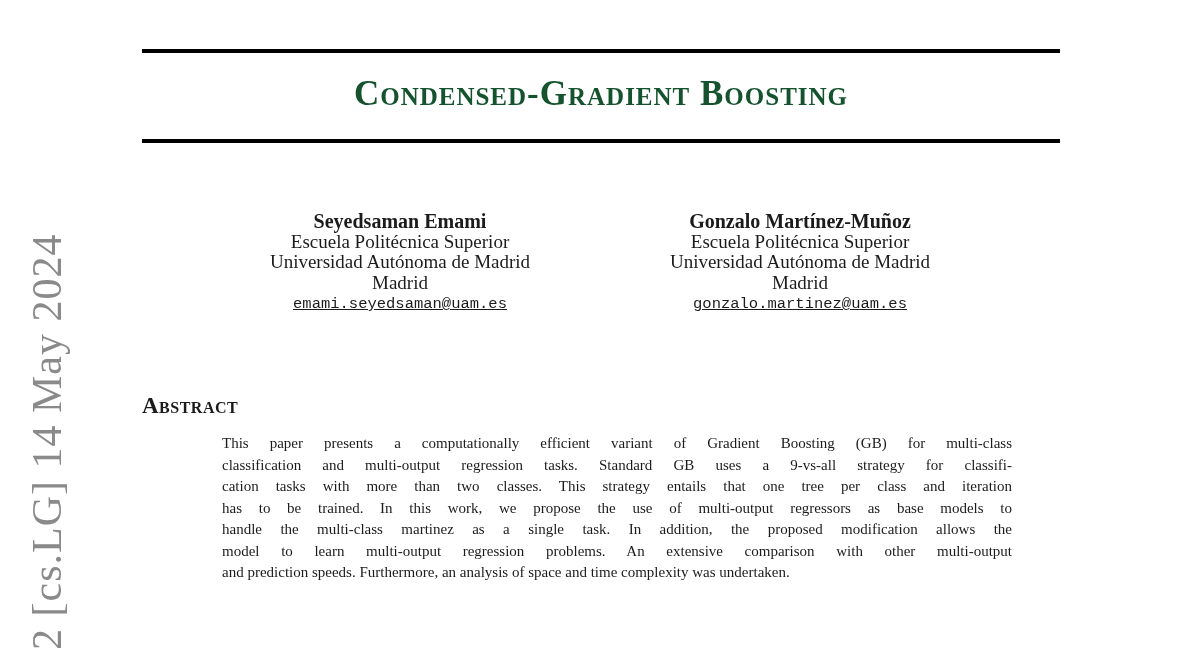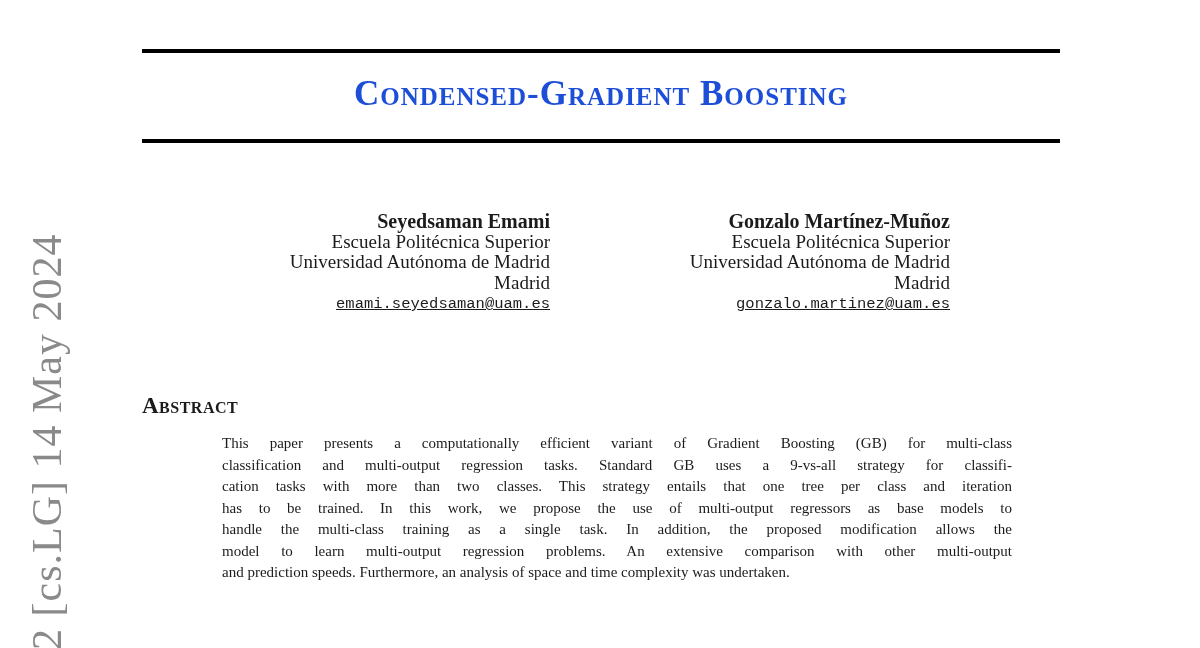--- a/index.html
+++ b/index.html
@@ -20,23 +20,23 @@
     white-space:nowrap;font-size:42px;line-height:42px;
     color:var(--watermark-color);letter-spacing:1px;
     font-family:"Liberation Serif",serif;
   }
   .rule{position:absolute;left:142px;width:918px;height:4px;background:var(--rule-color);}
   .rule-top{top:49px;}
   .rule-bottom{top:139px;}
   .paper-title{
     position:absolute;left:142px;top:74px;width:918px;
     text-align:center;font-size:35px;line-height:40px;
-    font-variant:small-caps;letter-spacing:1px;color:#1d4ed8;
+    font-variant:small-caps;letter-spacing:1px;color:#14532d;
   }
-  .author-block{position:absolute;top:211px;width:300px;text-align:right;font-size:19px;line-height:20.5px;}
+  .author-block{position:absolute;top:211px;width:300px;text-align:center;font-size:19px;line-height:20.5px;}
   .author-block.first{left:250px;}
   .author-block.second{left:650px;}
   .author-name{font-weight:bold;font-size:20px;line-height:20.5px;}
   .author-email{
     font-family:"Liberation Mono",monospace;font-size:15.5px;line-height:21px;
     letter-spacing:0px;margin-top:1px;text-decoration:underline;
   }
   .abstract-heading{
     position:absolute;left:142px;top:393px;width:918px;text-align:left;
     font-weight:bold;font-variant:small-caps;font-size:23px;letter-spacing:0.5px;
@@ -77,18 +77,18 @@
     <div class="author-email">gonzalo.martinez@uam.es</div>
   </div>
 
   <div class="abstract-heading">Abstract</div>
 
   <div class="abstract-body">
       <div class="abstract-line">This paper presents a computationally efficient variant of Gradient Boosting (GB) for multi-class</div>
       <div class="abstract-line">classification and multi-output regression tasks. Standard GB uses a 9-vs-all strategy for classifi-</div>
       <div class="abstract-line">cation tasks with more than two classes. This strategy entails that one tree per class and iteration</div>
       <div class="abstract-line">has to be trained. In this work, we propose the use of multi-output regressors as base models to</div>
-      <div class="abstract-line">handle the multi-class training as a single task. In addition, the proposed modification allows the</div>
+      <div class="abstract-line">handle the multi-class martinez as a single task. In addition, the proposed modification allows the</div>
       <div class="abstract-line">model to learn multi-output regression problems. An extensive comparison with other multi-output</div>
       <div class="abstract-line last-line">and prediction speeds. Furthermore, an analysis of space and time complexity was undertaken.</div>
     </div>
 
 </div>
 
 </body></html>

